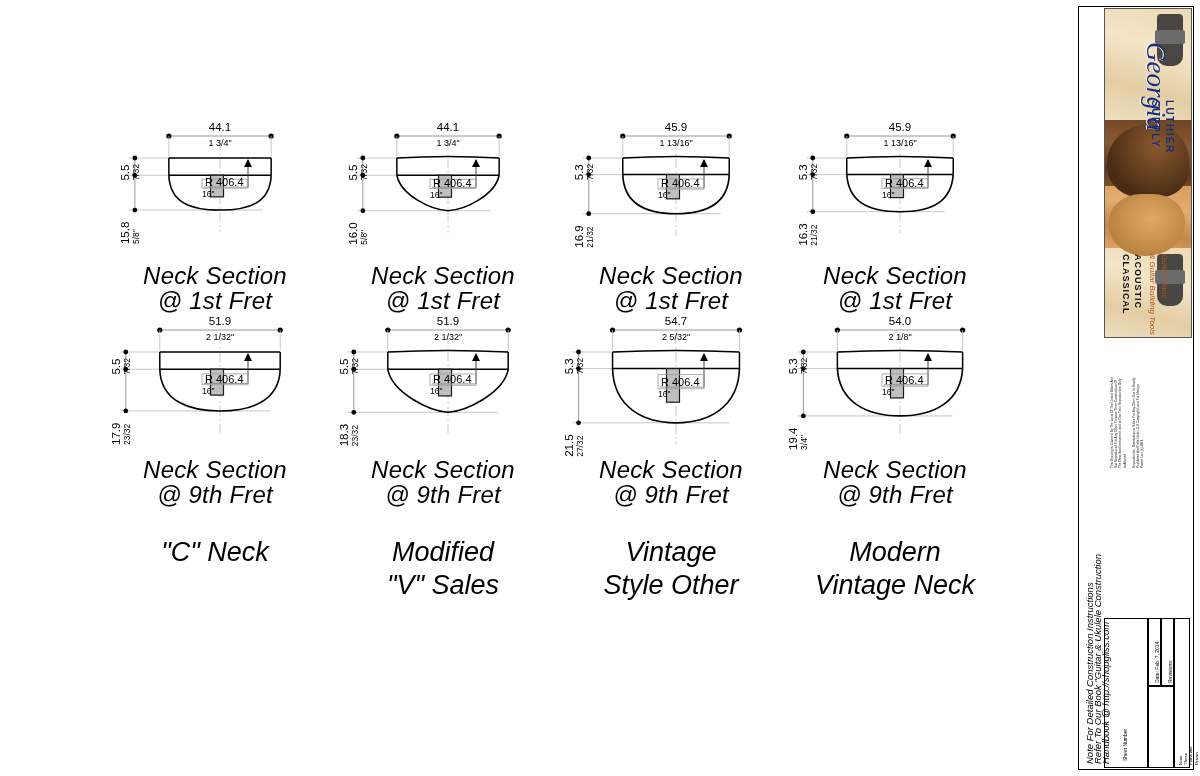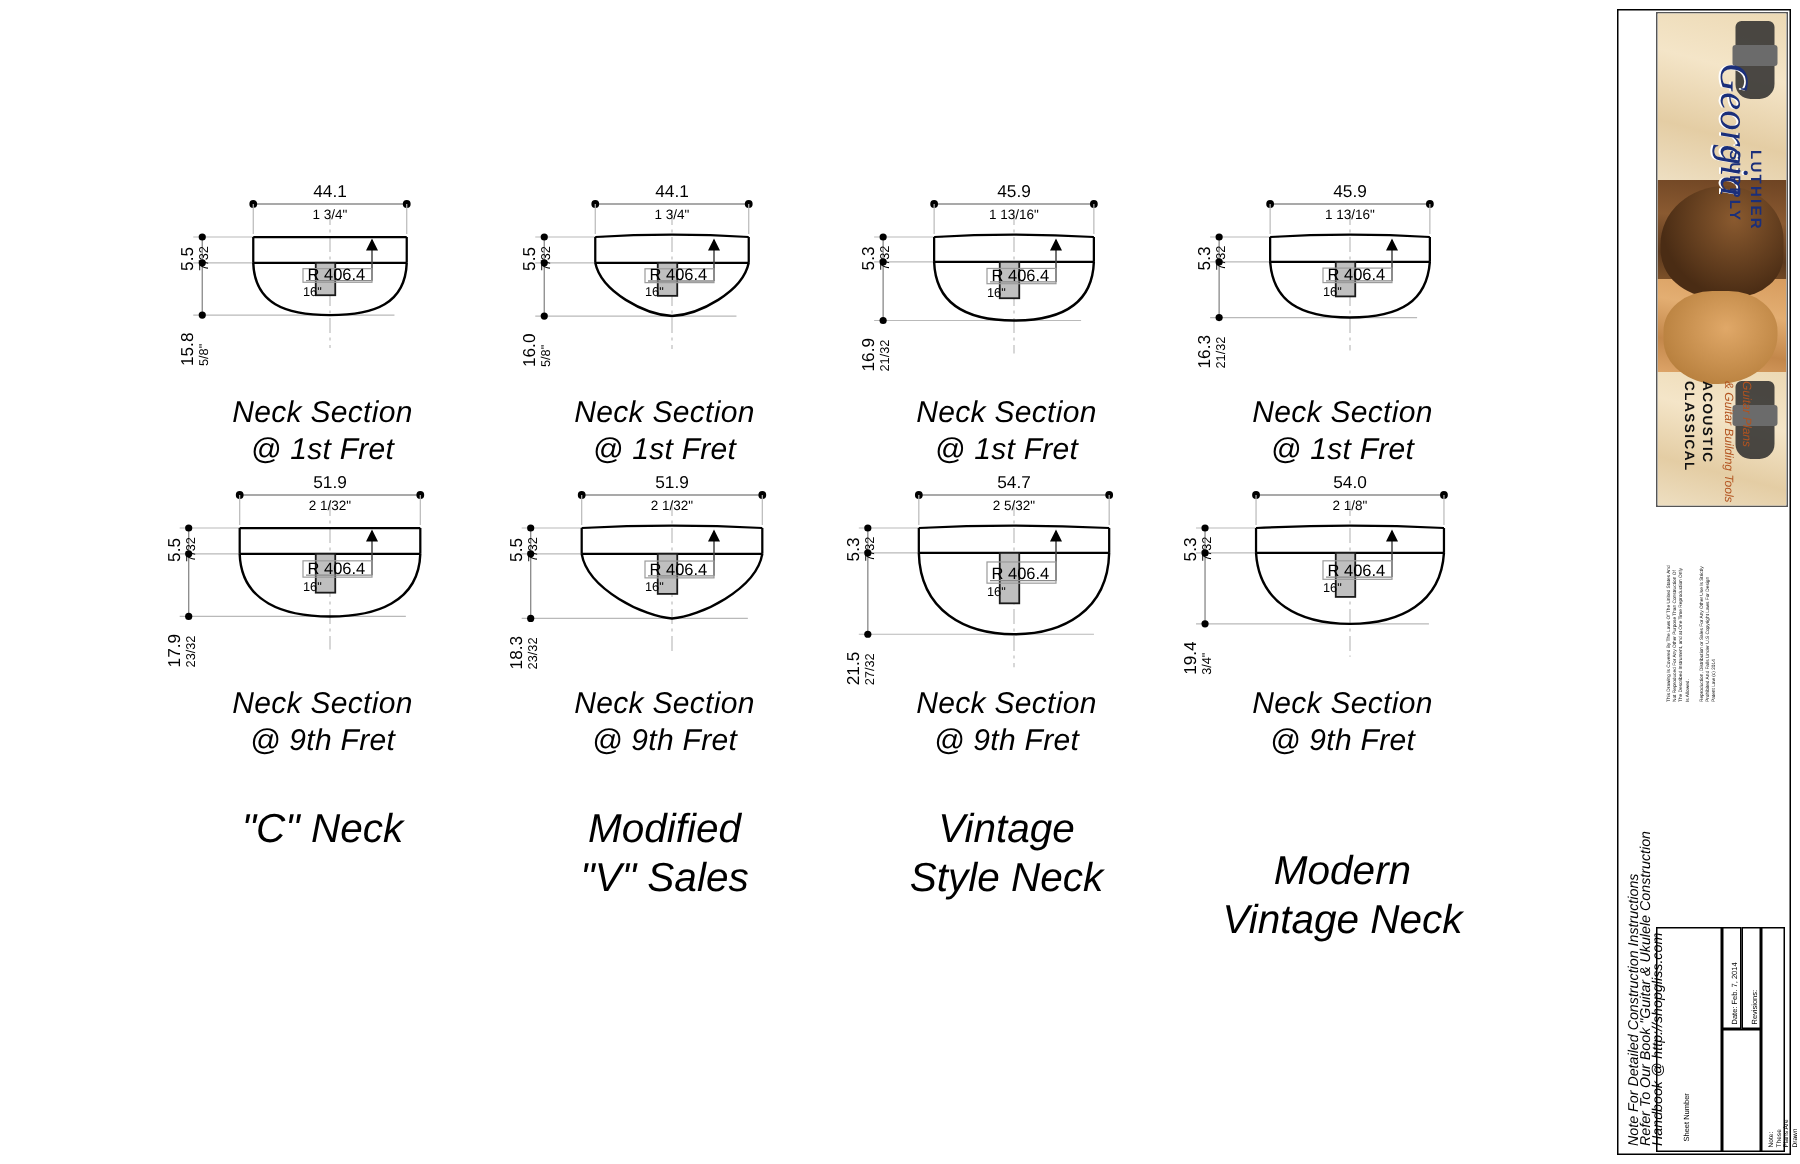--- a/index.html
+++ b/index.html
@@ -11,21 +11,21 @@
   
   .col{position:absolute;top:0;width:230px;height:640px;}
 
   .cell{position:absolute;left:0;width:230px;height:210px;}
 
   .svgwrap{position:absolute;left:0;top:0;}
 
   
   .caption{position:absolute;width:230px;text-align:center;
            font-family:"Liberation Sans","DejaVu Sans",sans-serif;
-           font-style:italic;font-size:20px;line-height:25px;
+           font-style:italic;font-size:24px;line-height:25px;
            letter-spacing:.2px;color:#000;white-space:pre-line;}
   .cap-r1{top:263px}.cap-r2{top:457px}
 
   .colTitle{position:absolute;width:240px;text-align:center;top:536px;
             font-style:italic;font-size:27px;line-height:33px;white-space:pre-line;}
 
   
   #rail{position:absolute;left:1078px;top:6px;width:116px;height:764px;}
   #railBorder{position:absolute;left:0;top:0;width:116px;height:764px;
               border:1px solid #000;box-sizing:border-box;}
@@ -307,21 +307,21 @@
             </g>
             <g transform="translate(16.548000000000002,144.82959999999997) rotate(-90)">
               <text x="0" y="0" font-size="11.5" text-anchor="start" font-family="&quot;Liberation Sans&quot;,&quot;DejaVu Sans&quot;,sans-serif" fill="#000">21.5</text>
               <text x="0" y="10" font-size="8.5" text-anchor="start" font-family="&quot;Liberation Sans&quot;,&quot;DejaVu Sans&quot;,sans-serif" fill="#000">27/32</text>
             </g>
           </svg>
         </div>
         <div class="caption cap-r2">Neck Section
 @ 9th Fret</div>
         <div class="colTitle" style="left: -5px;">Vintage
-Style Neck</div>
+Style Other</div>
       </div>
       <div class="col" style="left: 780px;">
         <div class="cell" style="top: 118px;">
           <svg width="230" height="210" viewBox="0 0 230 210" class="svgwrap">
             <line x1="26.756" y1="40" x2="72.756" y2="40" stroke="#b9b9b9" stroke-width="0.8"></line>
             <line x1="26.756" y1="56.599599999999995" x2="72.756" y2="56.599599999999995" stroke="#b9b9b9" stroke-width="0.8"></line>
             <line x1="26.756" y1="93.69872000000001" x2="164.72496" y2="93.69872000000001" stroke="#b9b9b9" stroke-width="0.8"></line>
             <line x1="32.756" y1="40" x2="32.756" y2="93.69872000000001" stroke="#8d8d8d" stroke-width="0.9"></line>
             <circle cx="32.756" cy="40" r="2.4" fill="#000"></circle>
             <circle cx="32.756" cy="56.599599999999995" r="2.4" fill="#000"></circle>
@@ -392,21 +392,21 @@
               <text x="0" y="10" font-size="8.5" text-anchor="start" font-family="&quot;Liberation Sans&quot;,&quot;DejaVu Sans&quot;,sans-serif" fill="#000">7/32</text>
             </g>
             <g transform="translate(17.360000000000007,137.91136) rotate(-90)">
               <text x="0" y="0" font-size="11.5" text-anchor="start" font-family="&quot;Liberation Sans&quot;,&quot;DejaVu Sans&quot;,sans-serif" fill="#000">19.4</text>
               <text x="0" y="10" font-size="8.5" text-anchor="start" font-family="&quot;Liberation Sans&quot;,&quot;DejaVu Sans&quot;,sans-serif" fill="#000">3/4"</text>
             </g>
           </svg>
         </div>
         <div class="caption cap-r2">Neck Section
 @ 9th Fret</div>
-        <div class="colTitle" style="left: -5px; margin-top: 28px;">Modern
+        <div class="colTitle" style="left: -5px;">Modern
 Vintage Neck</div>
       </div>
     </div>
 
   <div id="rail">
     <div id="railBorder"></div>
 
     <div id="noteStrip">
       <div class="vtext" style="left:6px;top:758px;font-size:9.5px;">Note For Detailed Construction Instructions</div>
       <div class="vtext" style="left:14px;top:758px;font-size:9.5px;">Refer To Our Book "Guitar &amp; Ukulele Construction</div>

